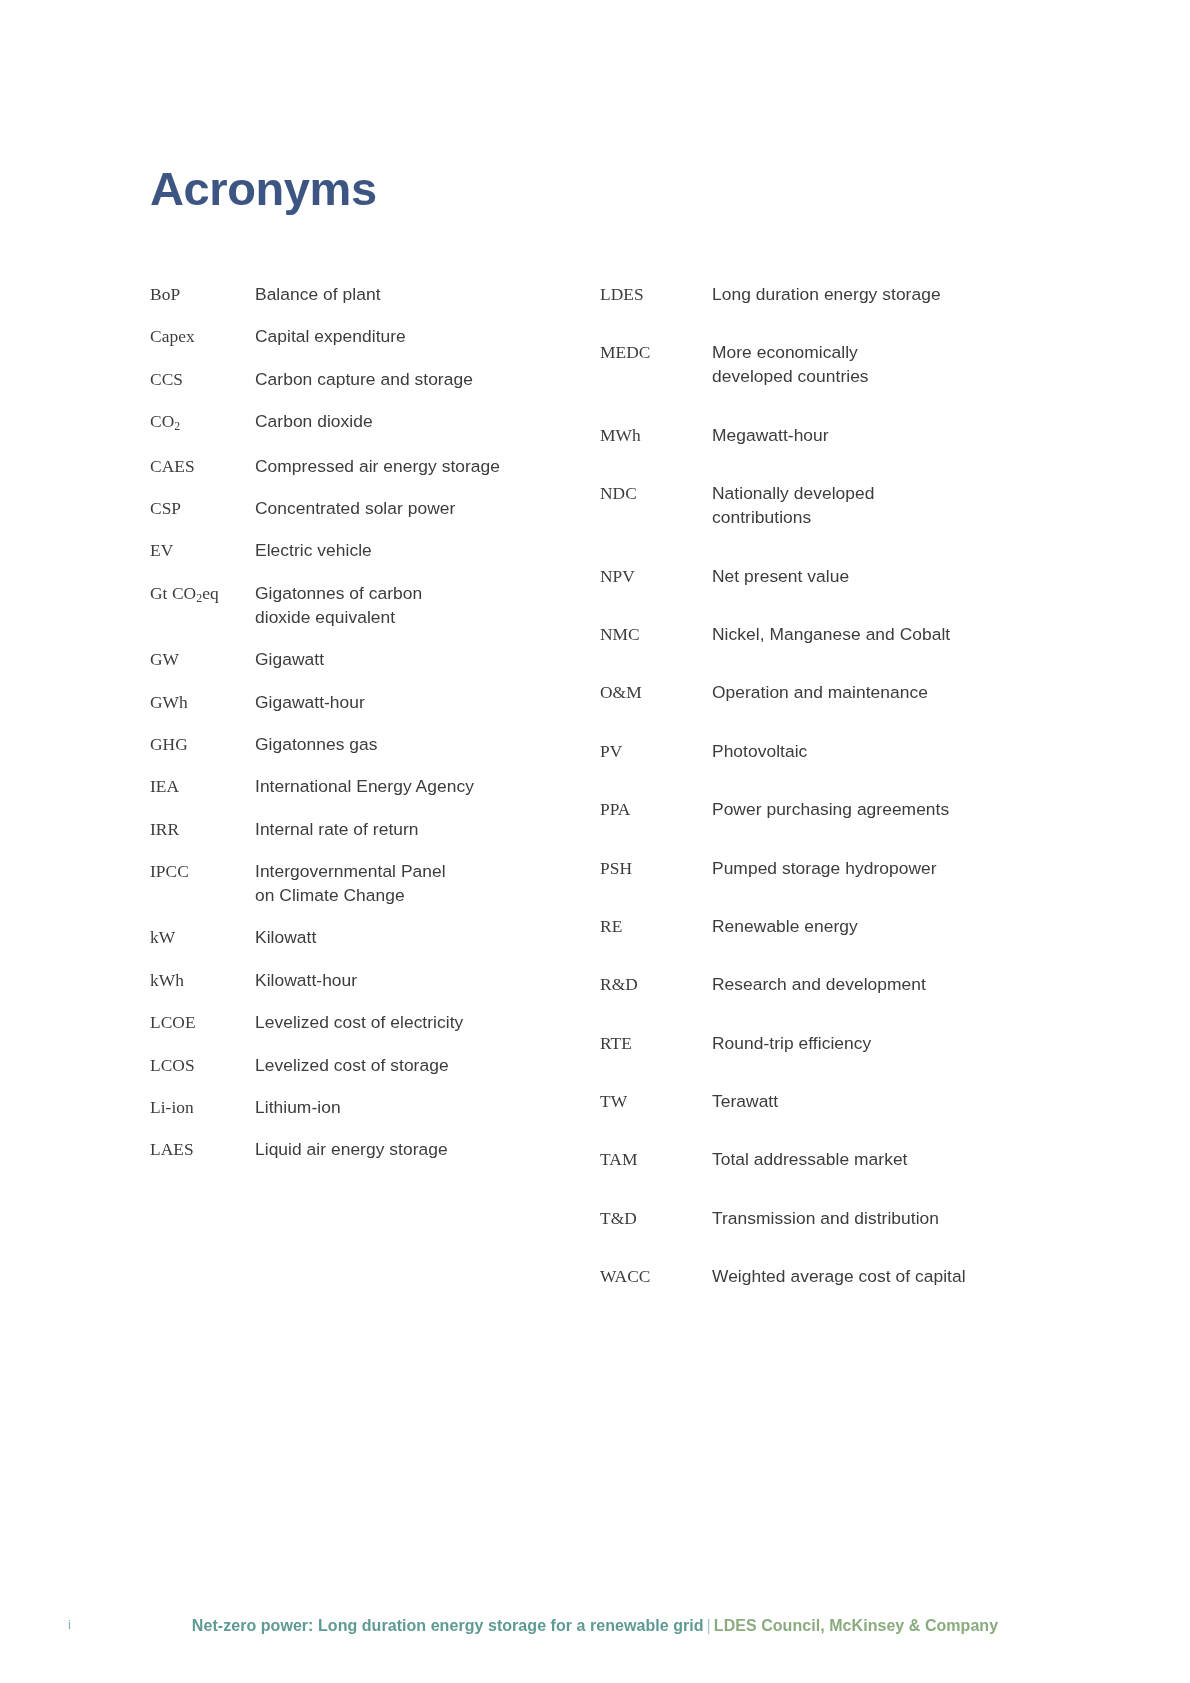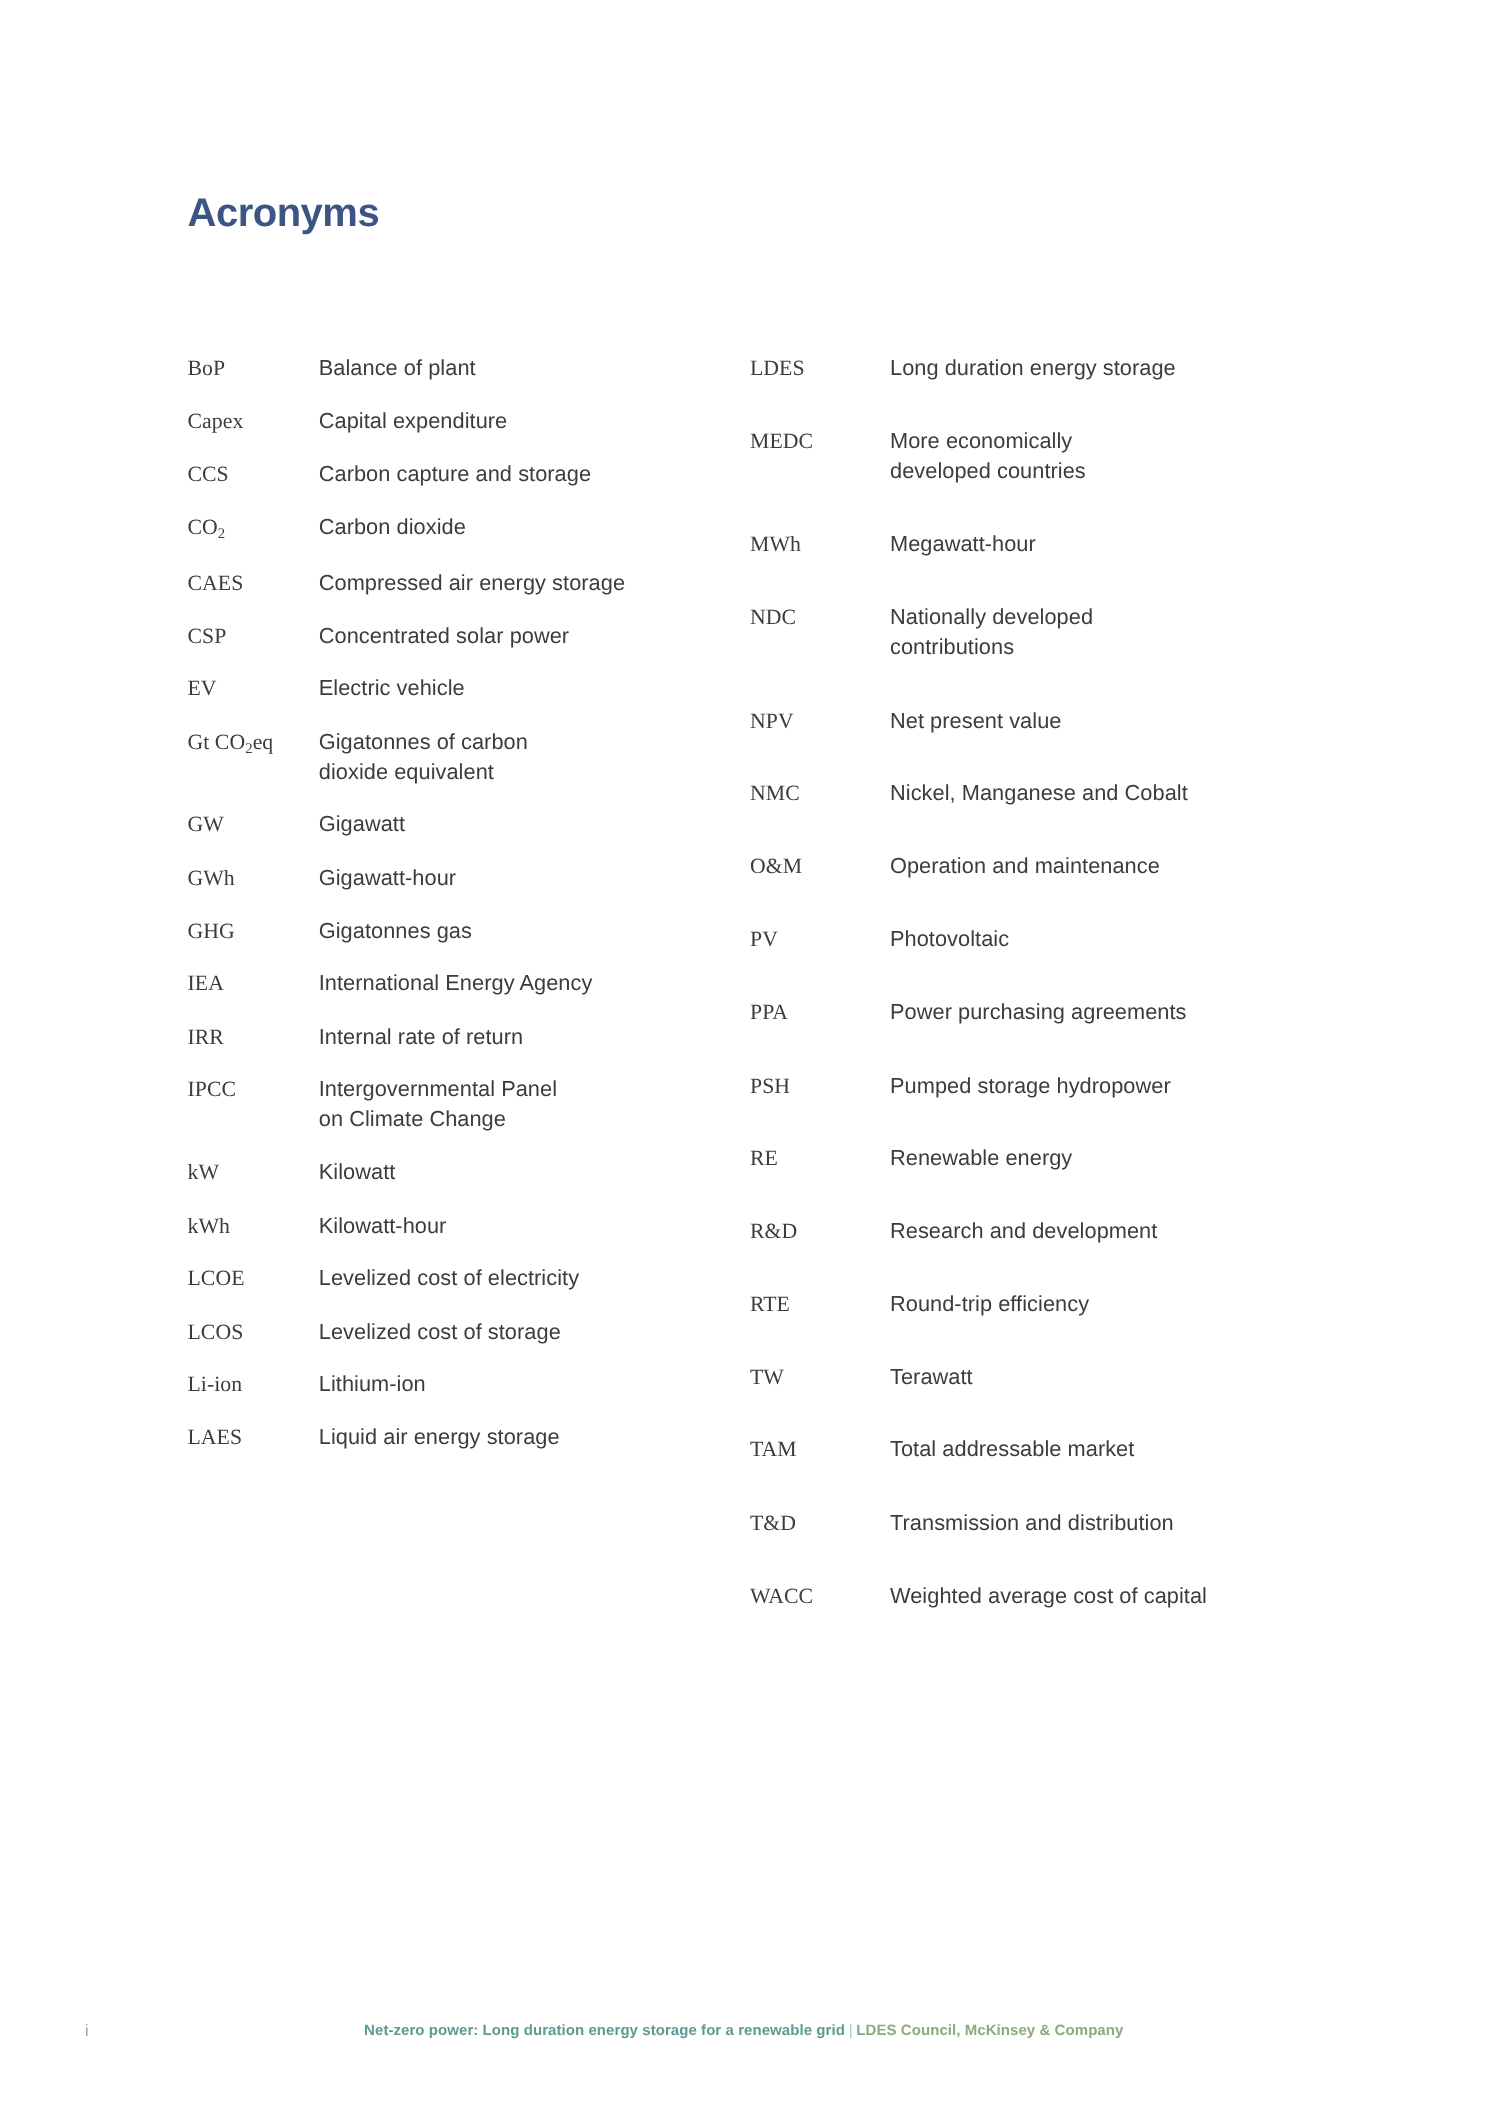--- a/index.html
+++ b/index.html
@@ -19,21 +19,21 @@
     position: absolute;
     inset: 0;
     background: #ffffff;
   }
 
   
   .page-title {
     position: absolute;
     left: 150px;
     top: 132px;
-    font-size: 32px;
+    font-size: 47px;
     font-weight: bold;
     color: #3d5582;
     letter-spacing: -0.4px;
     line-height: 1.1;
   }
 
   
   .glossary {
     position: absolute;
     left: 150px;
@@ -104,21 +104,21 @@
     font-size: 13px;
     color: #7fa8b8;
     letter-spacing: 0.2px;
   }
   .footer-text {
     position: absolute;
     left: 0;
     right: 0;
     top: 4px;
     text-align: center;
-    font-size: 12px;
+    font-size: 16px;
     font-weight: bold;
     color: #5e9a94;
     letter-spacing: 0.05px;
   }
   .footer-sep {
     color: #a9c8bf;
     font-weight: normal;
     padding: 0 3px;
   }
   .footer-sub {

